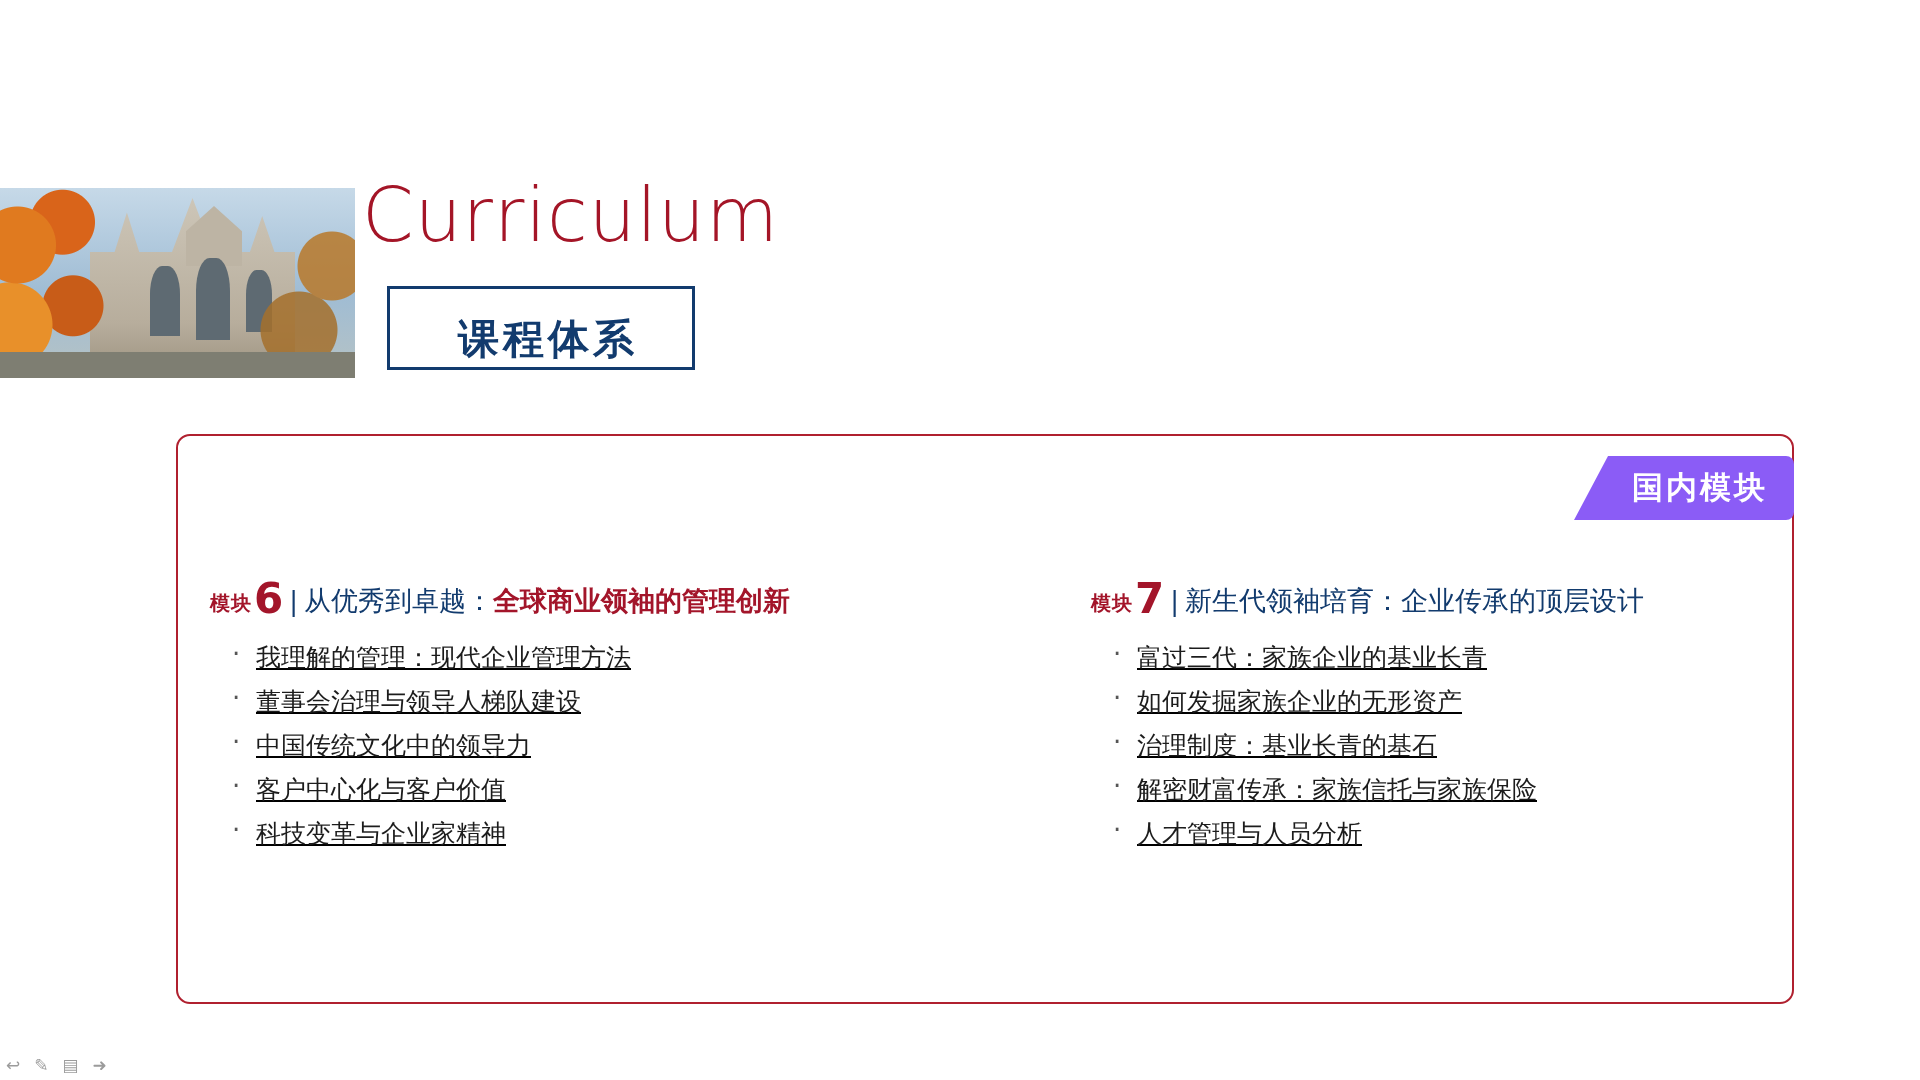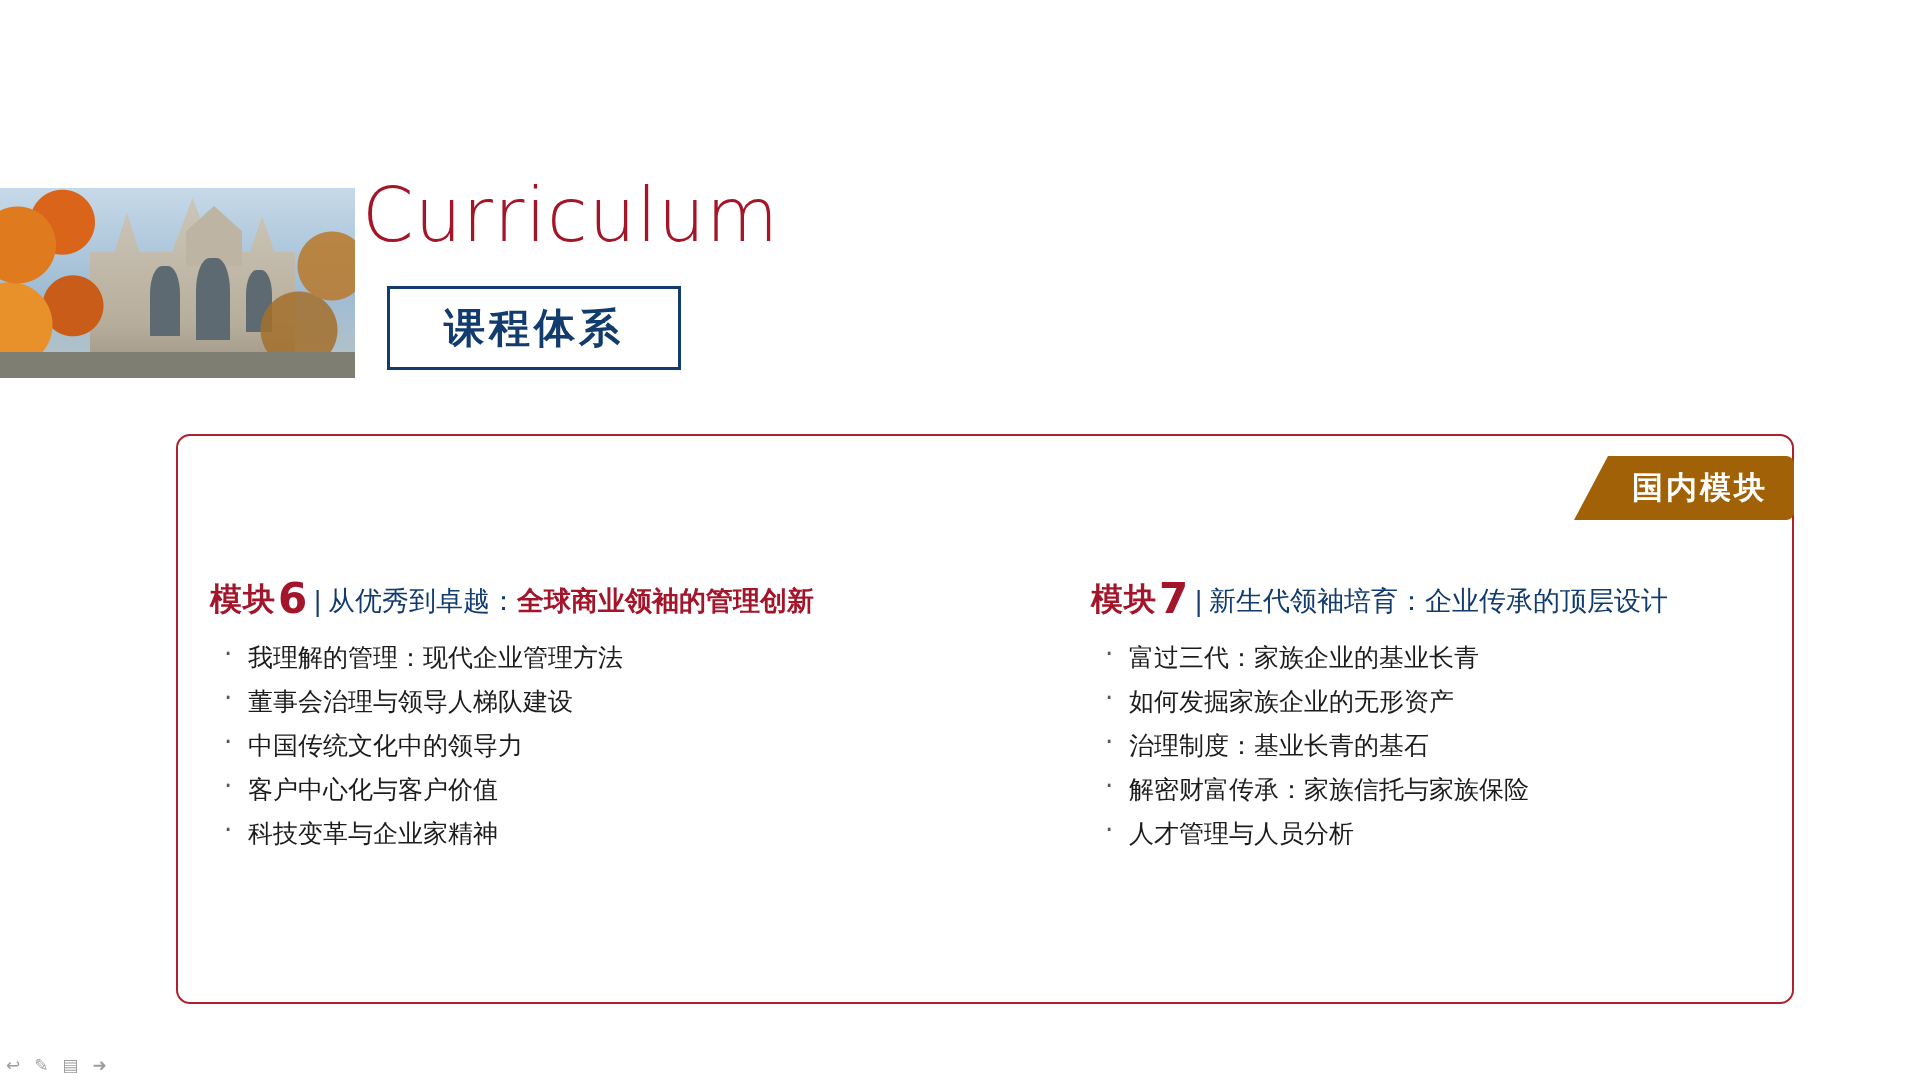--- a/index.html
+++ b/index.html
@@ -86,22 +86,23 @@
     white-space: nowrap;
   }
   .title-cn-box {
     position: absolute;
     left: 387px;
     top: 286px;
     width: 288px;
     height: 78px;
     border: 3px solid #123b6e;
     display: flex;
-    align-items: center;
+    align-items: flex-end;
     justify-content: center;
+    padding-left: 14px;
   }
   .title-cn {
     font-size: 41px;
     font-weight: bold;
     color: #123b6e;
     letter-spacing: 4px;
     font-family: "DejaVu Sans", sans-serif;
   }
 
   
@@ -113,21 +114,21 @@
     height: 570px;
     border: 2px solid #b0202f;
     border-radius: 14px;
     box-sizing: border-box;
   }
   .ribbon {
     position: absolute;
     right: -2px;
     top: 20px;
     height: 64px;
-    background: #a16207;
+    background: #8b5cf6;
     color: #ffffff;
     font-size: 31px;
     font-weight: bold;
     letter-spacing: 3px;
     display: flex;
     align-items: center;
     padding: 0 26px 0 58px;
     border-radius: 0 8px 8px 0;
     clip-path: polygon(34px 0, 100% 0, 100% 100%, 0 100%);
     font-family: "DejaVu Sans", sans-serif;
@@ -142,21 +143,21 @@
   }
   .col { width: 50%; box-sizing: border-box; padding-right: 20px; }
   .col.col-2 { padding-left: 102px; }
 
   .mod-head {
     white-space: nowrap;
     font-family: "DejaVu Sans", sans-serif;
     margin-bottom: 22px;
   }
   .mod-label {
-    font-size: 32px;
+    font-size: 20px;
     font-weight: bold;
     color: #a3152a;
     letter-spacing: 1px;
   }
   .mod-num {
     font-size: 42px;
     font-weight: bold;
     color: #a3152a;
     vertical-align: -3px;
     margin: 0 2px;
@@ -172,22 +173,23 @@
     color: #123b6e;
   }
   .mod-title-red {
     font-size: 27px;
     font-weight: bold;
     color: #a3152a;
   }
 
   ul.topics {
     list-style: none;
-    margin: 8px;
+    margin: 16px;
     padding: 0;
+    text-decoration: underline;
   }
   ul.topics li {
     position: relative;
     padding-left: 30px;
     font-size: 25px;
     color: #1c1c1c;
     line-height: 1.0;
     margin-bottom: 19px;
     font-family: "DejaVu Sans", sans-serif;
     white-space: nowrap;

